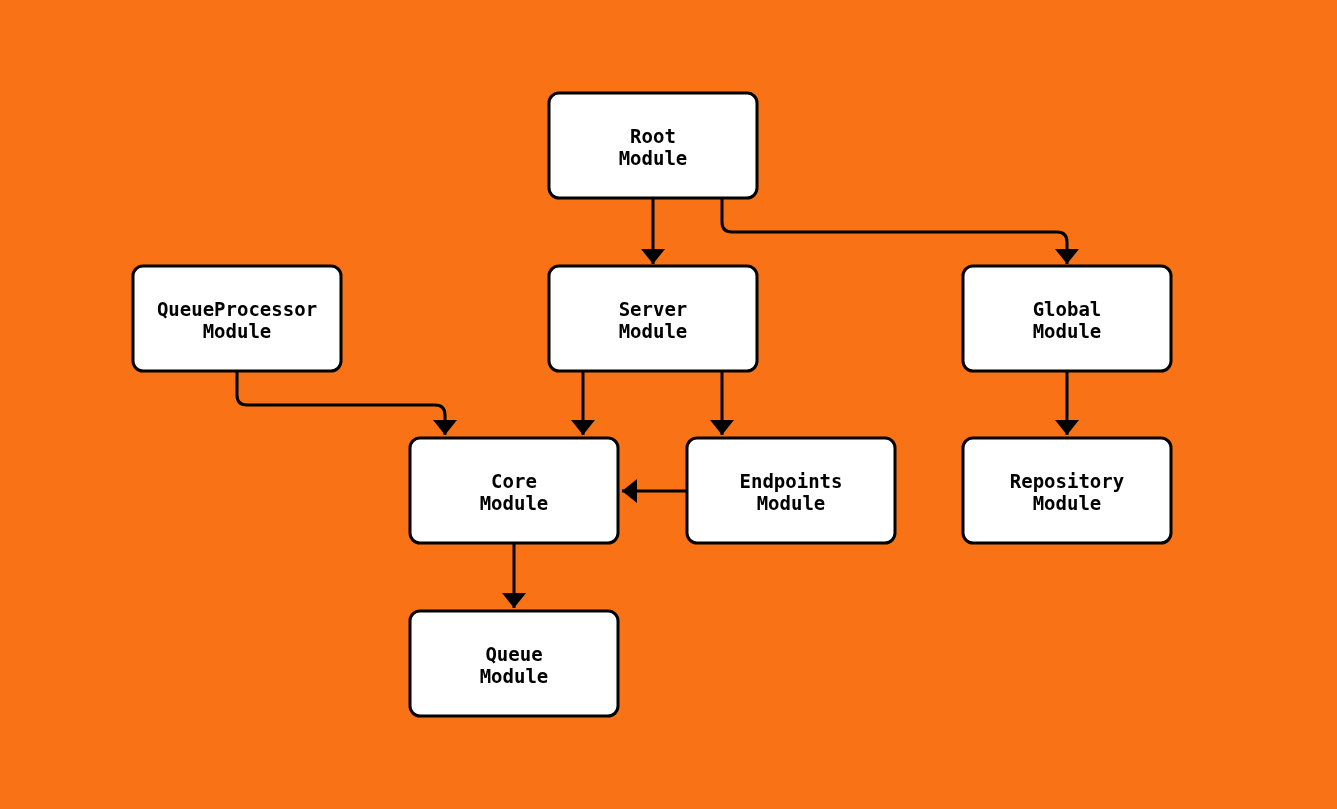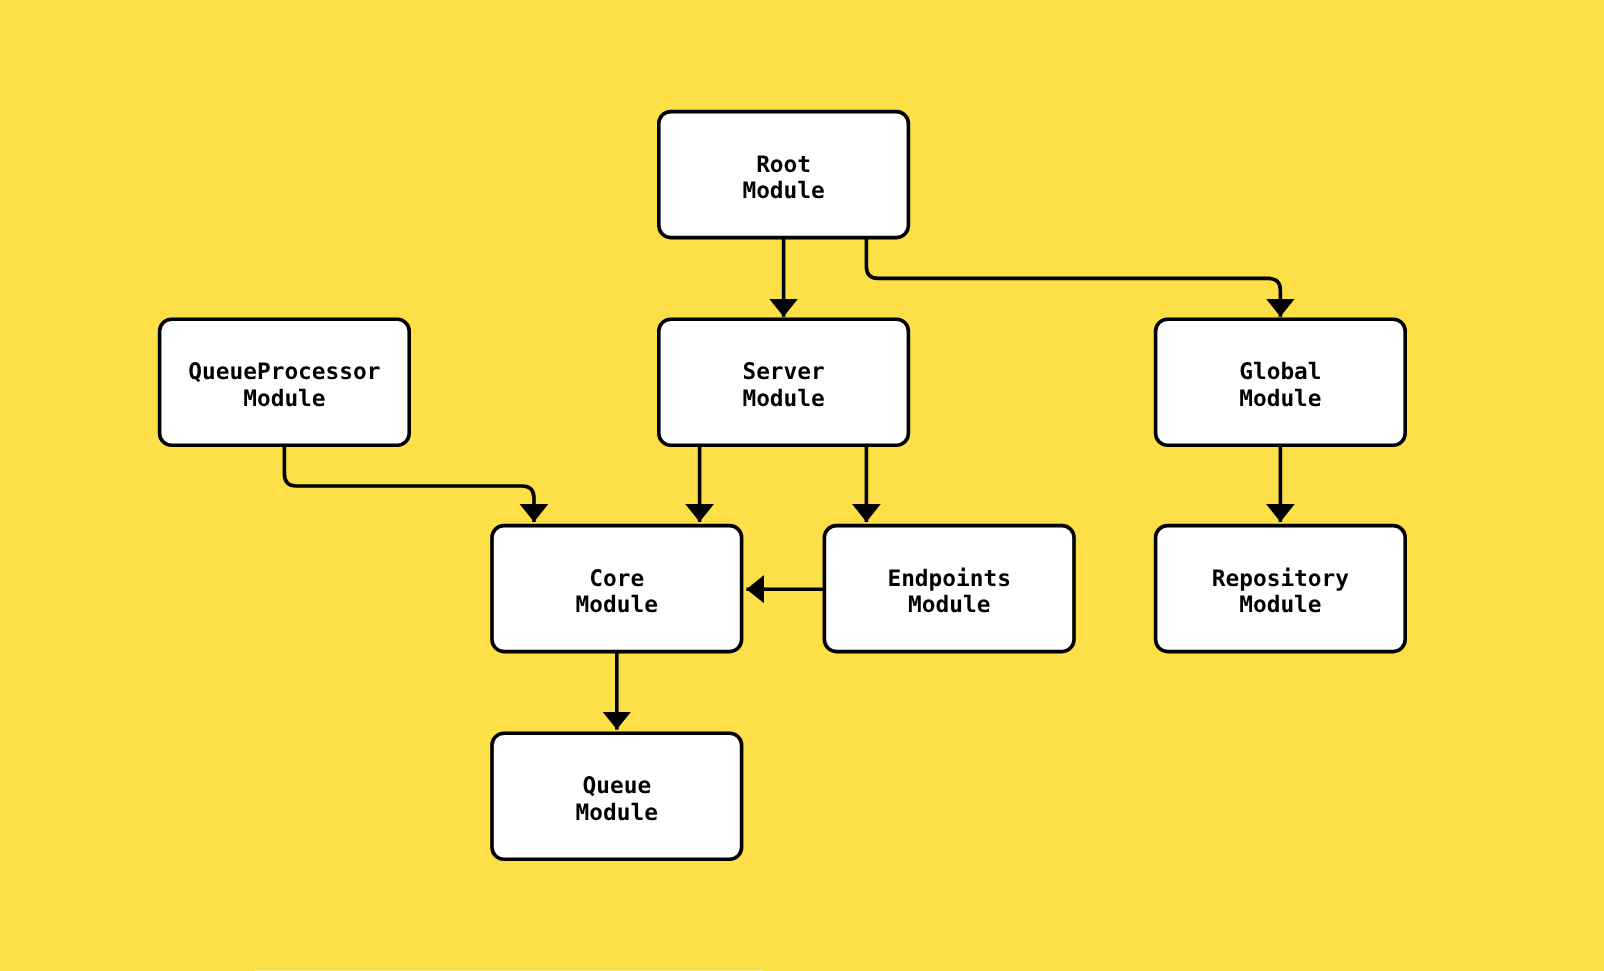--- a/index.html
+++ b/index.html
@@ -4,21 +4,21 @@
 <style>
   html, body {
     margin: 0;
     padding: 0;
     background: #ffffff;
   }
   .canvas {
     position: relative;
     width: 1337px;
     height: 809px;
-    background: #fde047;
+    background: #f97316;
     overflow: hidden;
   }
   svg { display: block; }
   .node-box {
     fill: #ffffff;
     stroke: #000000;
     stroke-width: 3;
   }
   .node-label {
     font-family: "DejaVu Sans Mono", "Liberation Mono", monospace;

